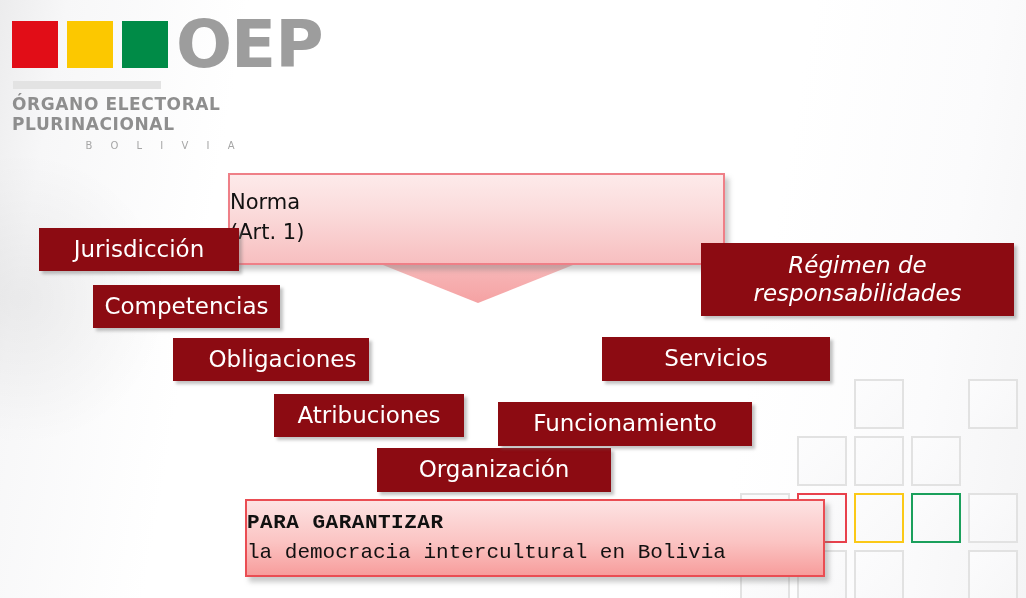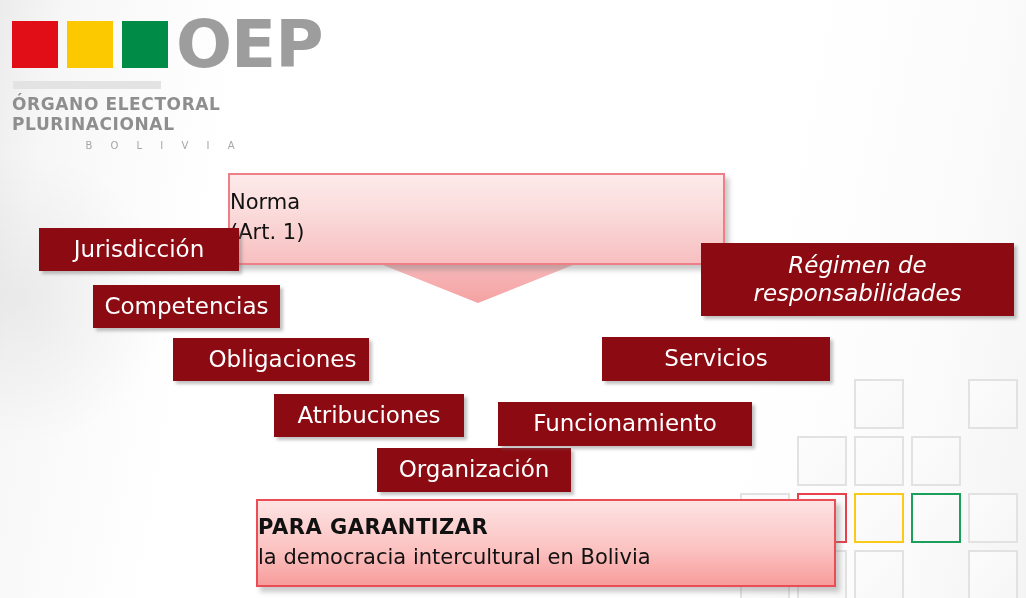--- a/index.html
+++ b/index.html
@@ -121,26 +121,27 @@
   }
   #callout-norma {
     left: 228px;
     top: 173px;
     width: 497px;
     height: 92px;
     background: linear-gradient(180deg, #fdeaea 0%, #fbdcdc 40%, #f7bfc0 100%);
     padding-bottom: 2px;
   }
   #callout-garantizar {
-    left: 256px;
+    left: 245px;
     top: 499px;
     width: 580px;
-    height: 88px;
+    height: 78px;
     background: linear-gradient(180deg, #fde3e3 0%, #fbc4c3 55%, #f79d9c 100%);
     border-color: #ea4d53;
+    font-family: Liberation Mono, monospace;
   }
   .callout .line-strong {
     font-weight: bold;
     letter-spacing: 0.5px;
   }
 
   
   .callout-arrow {
     position: absolute;
     left: 378px;
@@ -226,21 +227,21 @@
   </div>
 
   <div class="rbox" style="left:173px;top:338px;width:196px;height:43px;padding-left:33px;">
     <span>Obligaciones</span>
   </div>
 
   <div class="rbox" style="left:274px;top:394px;width:190px;height:43px;">
     <span>Atribuciones</span>
   </div>
 
-  <div class="rbox" style="left:377px;top:448px;width:194px;height:44px;">
+  <div class="rbox" style="left:377px;top:448px;width:234px;height:44px;">
     <span>Organización</span>
   </div>
 
   <div class="rbox" style="left:701px;top:243px;width:313px;height:73px;font-style:italic;">
     <span>Régimen de responsabilidades</span>
   </div>
 
   <div class="rbox" style="left:602px;top:337px;width:228px;height:44px;">
     <span>Servicios</span>
   </div>

